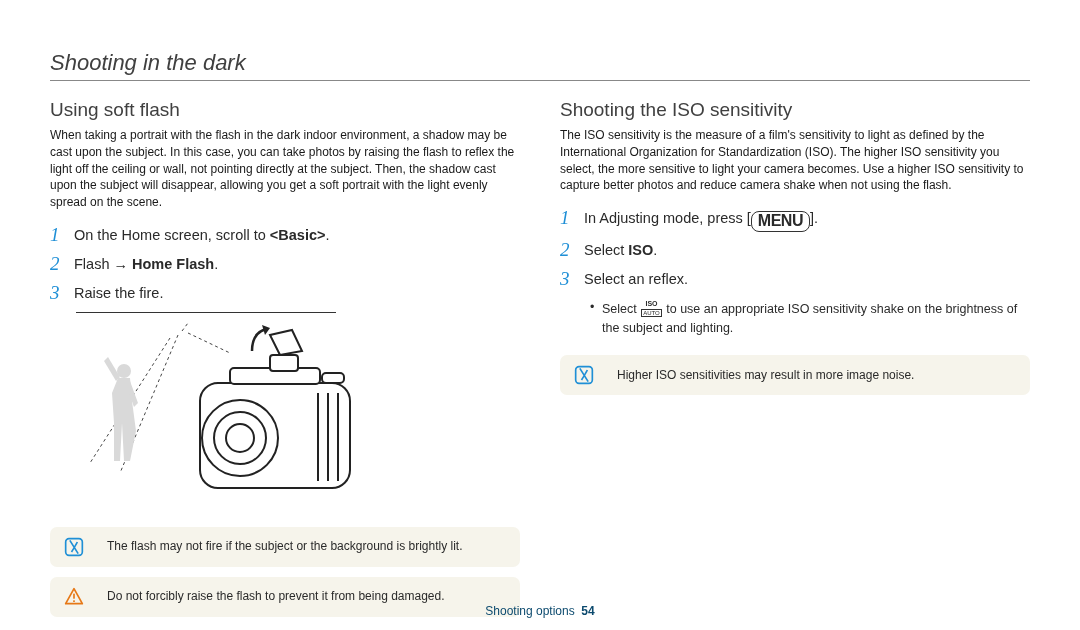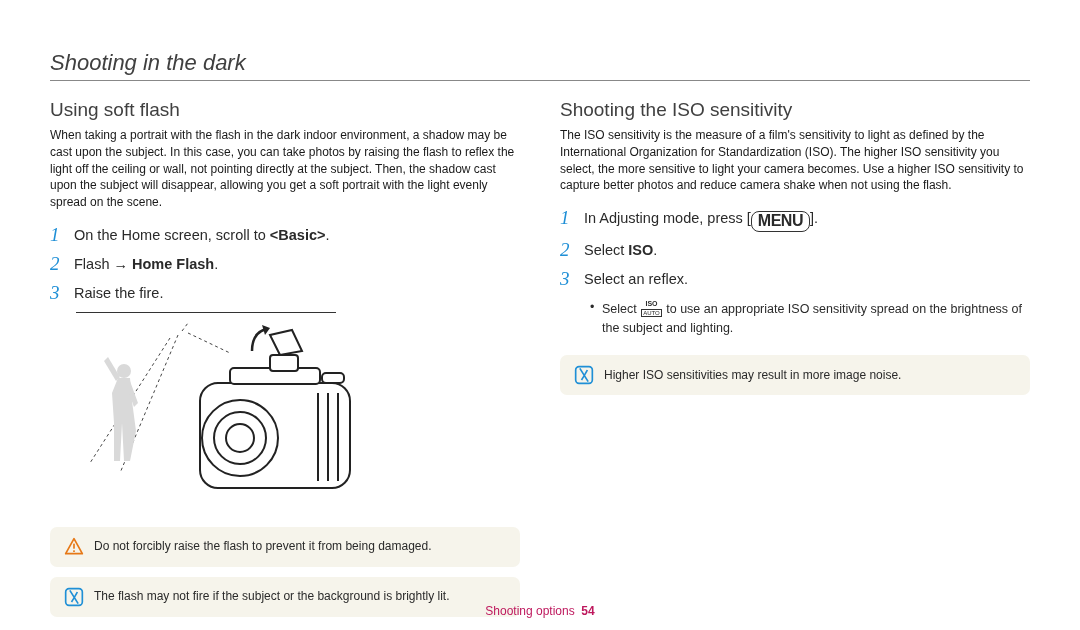--- a/index.html
+++ b/index.html
@@ -77,21 +77,21 @@
   }
   .sub-bullet::before {
     content: "•";
     position: absolute;
     left: 0;
     top: 0;
   }
   .note-box {
     display: flex;
     align-items: center;
-    gap: 10px;
+    gap: 23px;
     background: #f6f4eb;
     border-radius: 7px;
     padding: 10px 14px;
     font-size: 12px;
     margin-top: 10px;
     line-height: 1.3;
   }
   .icon-warn, .icon-info {
     width: 20px;
     height: 20px;
@@ -125,21 +125,21 @@
     margin-left: 30px;
     margin-bottom: 10px;
   }
   .footer {
     position: absolute;
     bottom: 12px;
     left: 0;
     width: 1080px;
     text-align: center;
     font-size: 12px;
-    color: #be185d;
+    color: #0c4a6e;
   }
   .footer b { font-weight: 700; }
 </style>
 </head>
 <body>
 
 <div class="header-section">Shooting in the dark</div>
 <hr class="hr">
 
 <div class="columns">
@@ -198,37 +198,37 @@
         <path d="M200 32 L190 12 L212 7 L222 28 Z"></path>
 
         <rect x="242" y="50" width="22" height="10" rx="4"></rect>
       </g>
 
       <g stroke="#222" stroke-width="2.5" fill="none">
         <path d="M172 28 Q172 10 186 6"></path>
         <path d="M182 2 L190 5 L185 12" fill="#222" stroke="none"></path>
       </g>
     </svg>
+
+    <div class="note-box">
+      <svg class="icon-info" viewBox="0 0 24 24">
+        <rect x="2" y="2" width="20" height="20" rx="4" fill="none" stroke="#1f8fd6" stroke-width="2"></rect>
+        <path d="M7 4 L17 20 M9 18 Q14 10 16 6" fill="none" stroke="#1f8fd6" stroke-width="2"></path>
+      </svg>
+      <span>The flash may not fire if the subject or the background is brightly lit.</span>
+    </div>
 
     <div class="note-box">
       <svg class="icon-warn" viewBox="0 0 24 24">
         <path d="M12 2 L22 20 L2 20 Z" fill="none" stroke="#e67817" stroke-width="2" stroke-linejoin="round"></path>
         <rect x="11" y="8" width="2" height="6" fill="#e67817"></rect>
         <rect x="11" y="16" width="2" height="2" fill="#e67817"></rect>
       </svg>
       <span>Do not forcibly raise the flash to prevent it from being damaged.</span>
     </div>
-
-    <div class="note-box">
-      <svg class="icon-info" viewBox="0 0 24 24">
-        <rect x="2" y="2" width="20" height="20" rx="4" fill="none" stroke="#1f8fd6" stroke-width="2"></rect>
-        <path d="M7 4 L17 20 M9 18 Q14 10 16 6" fill="none" stroke="#1f8fd6" stroke-width="2"></path>
-      </svg>
-      <span>The flash may not fire if the subject or the background is brightly lit.</span>
-    </div>
   </div>
 
   <div class="col">
     <div class="h2">Shooting the ISO sensitivity</div>
     <div class="para">The ISO sensitivity is the measure of a film's sensitivity to light as defined by the International Organization for Standardization (ISO). The higher ISO sensitivity you select, the more sensitive to light your camera becomes. Use a higher ISO sensitivity to capture better photos and reduce camera shake when not using the flash.</div>
 
     <ol class="steps">
       <li>
         <span class="num">1</span>
         <span class="step-body">
@@ -241,21 +241,21 @@
           <span>Select </span><b>ISO</b><span>.</span>
         </span>
       </li>
       <li>
         <span class="num">3</span>
         <span class="step-body">Select an reflex.</span>
       </li>
     </ol>
 
     <div class="sub-bullet">
-      <span>Select </span><span class="iso-chip"><span class="top">ISO</span><br><span class="bot">AUTO</span></span><span> to use an appropriate ISO sensitivity spread on the brightness of the subject and lighting.</span>
+      <span>Select </span><span class="iso-chip"><span class="top">ISO</span><br><span class="bot">AUTO</span></span><span> to use an appropriate ISO sensitivity shake on the brightness of the subject and lighting.</span>
     </div>
 
     <div class="note-box" style="margin-top:18px">
       <svg class="icon-info" viewBox="0 0 24 24">
         <rect x="2" y="2" width="20" height="20" rx="4" fill="none" stroke="#1f8fd6" stroke-width="2"></rect>
         <path d="M7 4 L17 20 M9 18 Q14 10 16 6" fill="none" stroke="#1f8fd6" stroke-width="2"></path>
       </svg>
       <span>Higher ISO sensitivities may result in more image noise.</span>
     </div>
   </div>

